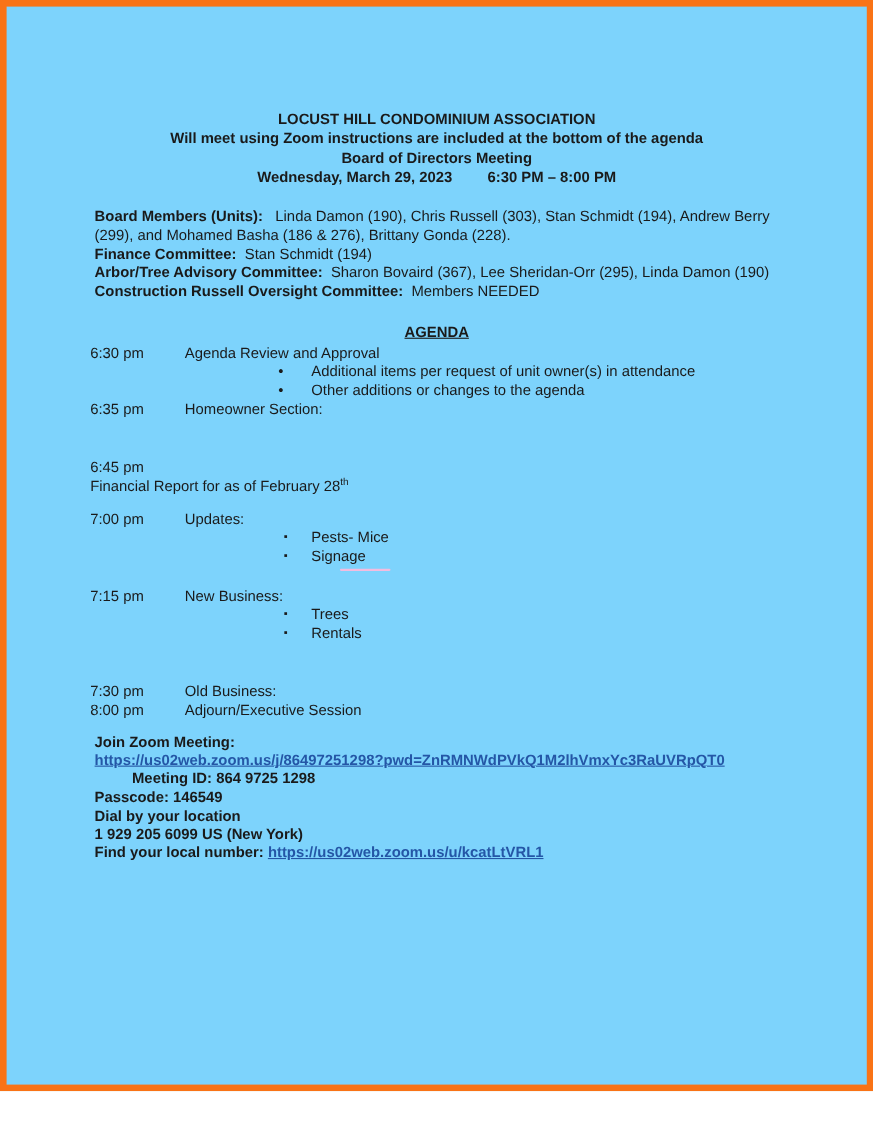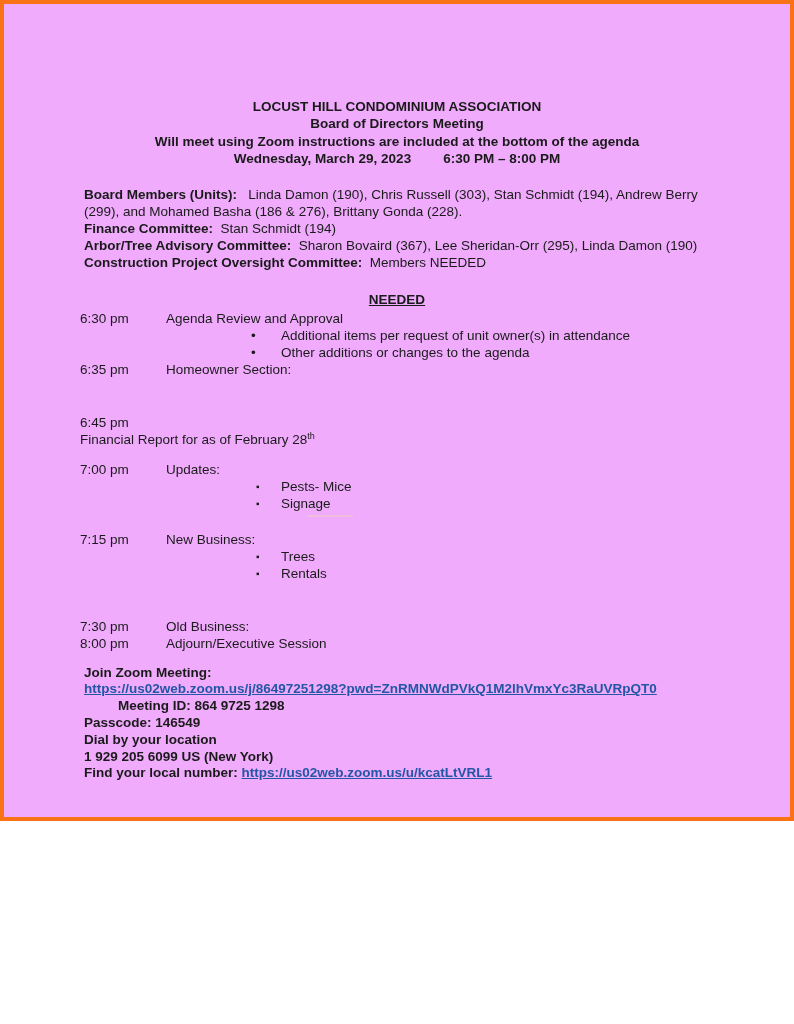--- a/index.html
+++ b/index.html
@@ -1,18 +1,18 @@
 <!DOCTYPE html>
 <html><head>
 <meta charset="utf-8">
 <style>
   html,body{margin:0;padding:0;background:#fff;}
   .page{
-    width:794px;height:821px;box-sizing:border-box;position:relative;
-    background:#f0abfc;border:4px solid #f97316;
+    width:794px;height:992px;box-sizing:border-box;position:relative;
+    background:#7dd3fc;border:6px solid #f97316;
     font-family:"Liberation Sans","DejaVu Sans",sans-serif;
     font-size:13.5px;line-height:17.2px;color:#1a1a1a;overflow:hidden;
   }
   .hdr{padding-top:94px;text-align:center;font-weight:bold;}
   .hdr div{line-height:17.4px;}
   .hdr .dt-gap{display:inline-block;width:32px;}
   .committees{margin:18px 70px 0 80px;}
   .committees p{margin:0;line-height:17.2px;}
   .lbl{font-weight:bold;}
   .agenda-title{margin-top:19px;text-align:center;font-weight:bold;}
@@ -40,33 +40,33 @@
   .pink-mark{position:absolute;left:303px;top:511px;width:46px;height:2px;background:#f3bcdf;border-radius:1px;}
   sup{font-size:9px;line-height:0;}
 </style>
 </head>
 <body>
 
 <div class="page">
 
   <div class="hdr">
     <div>LOCUST HILL CONDOMINIUM ASSOCIATION</div>
+    <div>Will meet using Zoom instructions are included at the bottom of the agenda</div>
     <div>Board of Directors Meeting</div>
-    <div>Will meet using Zoom instructions are included at the bottom of the agenda</div>
     <div><span>Wednesday, March 29, 2023</span><span class="dt-gap"></span><span>6:30 PM – 8:00 PM</span></div>
   </div>
 
   <div class="committees">
     <p><span class="lbl">Board Members (Units):</span>&nbsp;&nbsp; <span>Linda Damon (190), Chris Russell (303), Stan Schmidt (194), Andrew Berry (299), and Mohamed Basha (186 &amp; 276), Brittany Gonda (228).</span></p>
     <p><span class="lbl">Finance Committee:</span>&nbsp; <span>Stan Schmidt (194)</span></p>
     <p><span class="lbl">Arbor/Tree Advisory Committee:</span>&nbsp; <span>Sharon Bovaird (367), Lee Sheridan-Orr (295), Linda Damon (190)</span></p>
-    <p><span class="lbl">Construction Project Oversight Committee:</span>&nbsp; <span>Members NEEDED</span></p>
+    <p><span class="lbl">Construction Russell Oversight Committee:</span>&nbsp; <span>Members NEEDED</span></p>
   </div>
 
-  <div class="agenda-title"><span>NEEDED</span></div>
+  <div class="agenda-title"><span>AGENDA</span></div>
 
   <div class="row m-row630">
     <div class="time">6:30 pm</div>
     <div class="desc">Agenda Review and Approval</div>
   </div>
   <div class="b-row">
     <span class="mk">•</span>
     <span>Additional items per request of unit owner(s) in attendance</span>
   </div>
   <div class="b-row">

